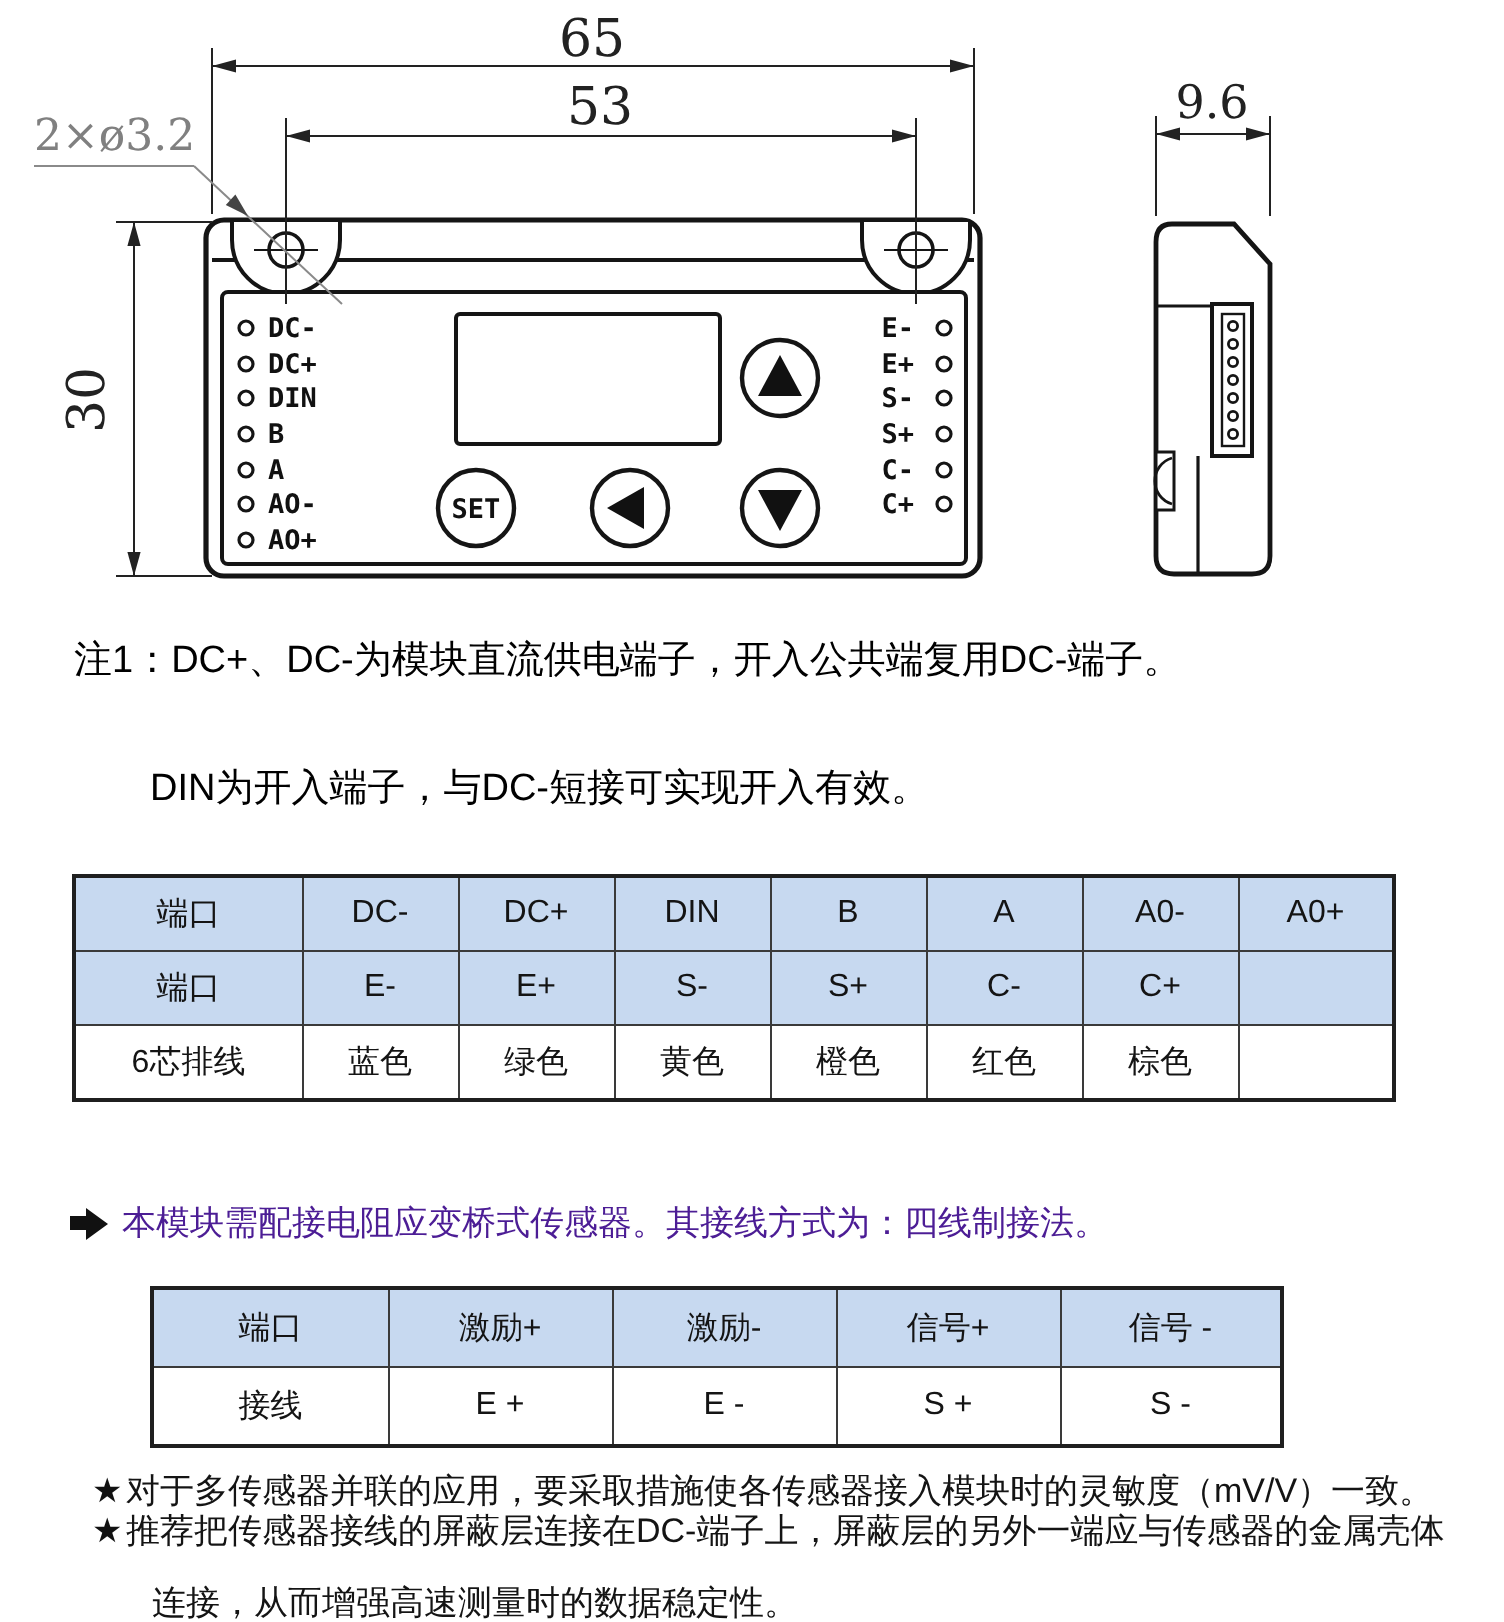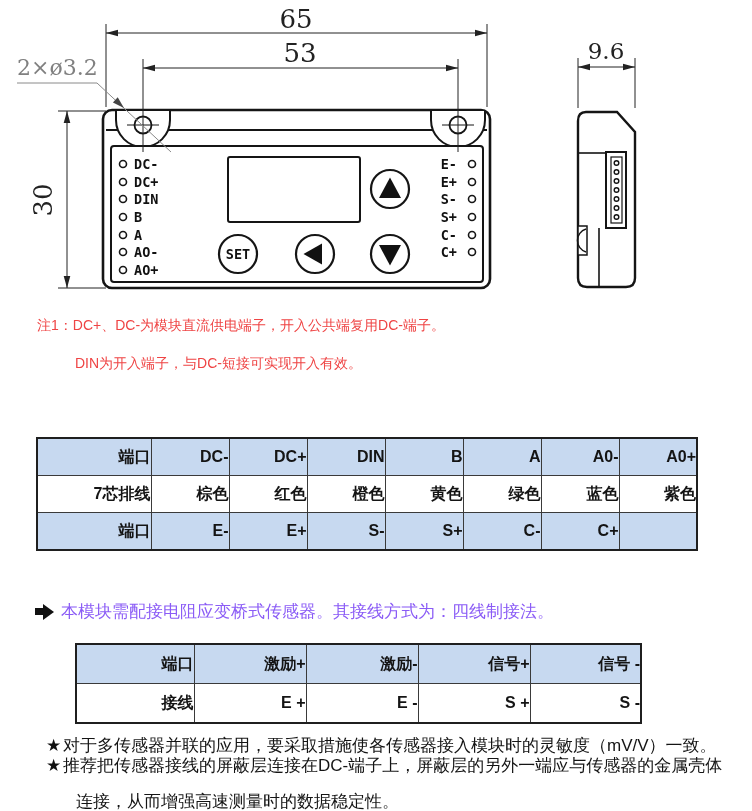--- a/index.html
+++ b/index.html
@@ -1,27 +1,27 @@
 <!DOCTYPE html>
 <html><head>
 <meta charset="utf-8">
 <style>
   html,body{margin:0;padding:0;background:#fff;}
   .page{position:relative;width:752px;height:811px;background:#ffffff;overflow:hidden;
         font-family:"Liberation Sans",sans-serif;color:#1a1a1a;}
   .abs{position:absolute;}
-  .note{font-size:14px;white-space:nowrap;color:#ef4444;}
+  .note{font-size:19px;white-space:nowrap;color:#000000;}
   .tbl{border-collapse:collapse;table-layout:fixed;background:#fff;}
-  .tbl td{border:1px solid #3a3a3a;text-align:right;vertical-align:middle;
-          font-size:16px;padding:0;color:#141414;font-weight:bold;}
+  .tbl td{border:1px solid #3a3a3a;text-align:center;vertical-align:middle;
+          font-size:16px;padding:0;color:#141414;}
   .tbl{border:2px solid #1f1f1f;}
   .tbl tr.hdr td{background:#c7d9f0;}
   #table1 td{height:36px;}
   #table2 td{height:38px;}
-  .bullet-line{display:flex;align-items:center;font-size:17px;color:#8b5cf6;white-space:nowrap;}
+  .bullet-line{display:flex;align-items:center;font-size:17px;color:#4c1d95;white-space:nowrap;}
   .arrow-shape{display:inline-flex;align-items:center;margin-right:7px;}
   .arrow-shape .tail{width:8px;height:7px;background:#111;}
   .arrow-shape .head{width:0;height:0;border-left:11px solid #111;
                      border-top:8px solid transparent;border-bottom:8px solid transparent;}
   .star-line{font-size:17px;color:#141414;white-space:nowrap;margin-left:38px;}
   .star{display:inline-block;width:17px;color:#111;}
 </style>
 </head>
 <body>
 
@@ -155,21 +155,21 @@
       <g stroke="#8a8a8a">
         <text x="17" y="75" font-size="22" fill="#808080" stroke="none">2×ø3.2</text>
         <line x1="17" y1="83" x2="97" y2="83"></line>
         <line x1="97" y1="83" x2="171" y2="152"></line>
         <polygon points="124,108 112.9,102.5 117.7,97.3" fill="#444" stroke="none"></polygon>
       </g>
     </g>
   </svg>
 
   <div class="abs note" style="left:37px;top:317px">注1：DC+、DC-为模块直流供电端子，开入公共端复用DC-端子。</div>
-  <div class="abs note" style="left:75px;top:355px">DIN为开入端子，与DC-短接可实现开入有效。</div>
+  <div class="abs note" style="left:75px;top:381px">DIN为开入端子，与DC-短接可实现开入有效。</div>
 
   <table id="table1" class="abs tbl" style="left:36px;top:437px;width:660px">
     <colgroup>
         <col style="width:114px">
         <col style="width:78px">
         <col style="width:78px">
         <col style="width:78px">
         <col style="width:78px">
         <col style="width:78px">
         <col style="width:78px">
@@ -179,38 +179,38 @@
         <tr class="hdr">
       <td>端口</td>
       <td>DC-</td>
       <td>DC+</td>
       <td>DIN</td>
       <td>B</td>
       <td>A</td>
       <td>A0-</td>
       <td>A0+</td>
     </tr>
-    <tr>
-      <td>7芯排线</td>
-      <td>棕色</td>
-      <td>红色</td>
-      <td>橙色</td>
-      <td>黄色</td>
-      <td>绿色</td>
-      <td>蓝色</td>
-      <td>紫色</td>
-    </tr>
     <tr class="hdr">
       <td>端口</td>
       <td>E-</td>
       <td>E+</td>
       <td>S-</td>
       <td>S+</td>
       <td>C-</td>
       <td>C+</td>
+      <td></td>
+    </tr>
+    <tr>
+      <td>6芯排线</td>
+      <td>蓝色</td>
+      <td>绿色</td>
+      <td>黄色</td>
+      <td>橙色</td>
+      <td>红色</td>
+      <td>棕色</td>
       <td></td>
     </tr>
   </tbody>
     </table>
 
   <div class="abs bullet-line" style="left:35px;top:600px">
     <span class="arrow-shape">
         <span class="tail"></span>
         <span class="head"></span>
       </span>

